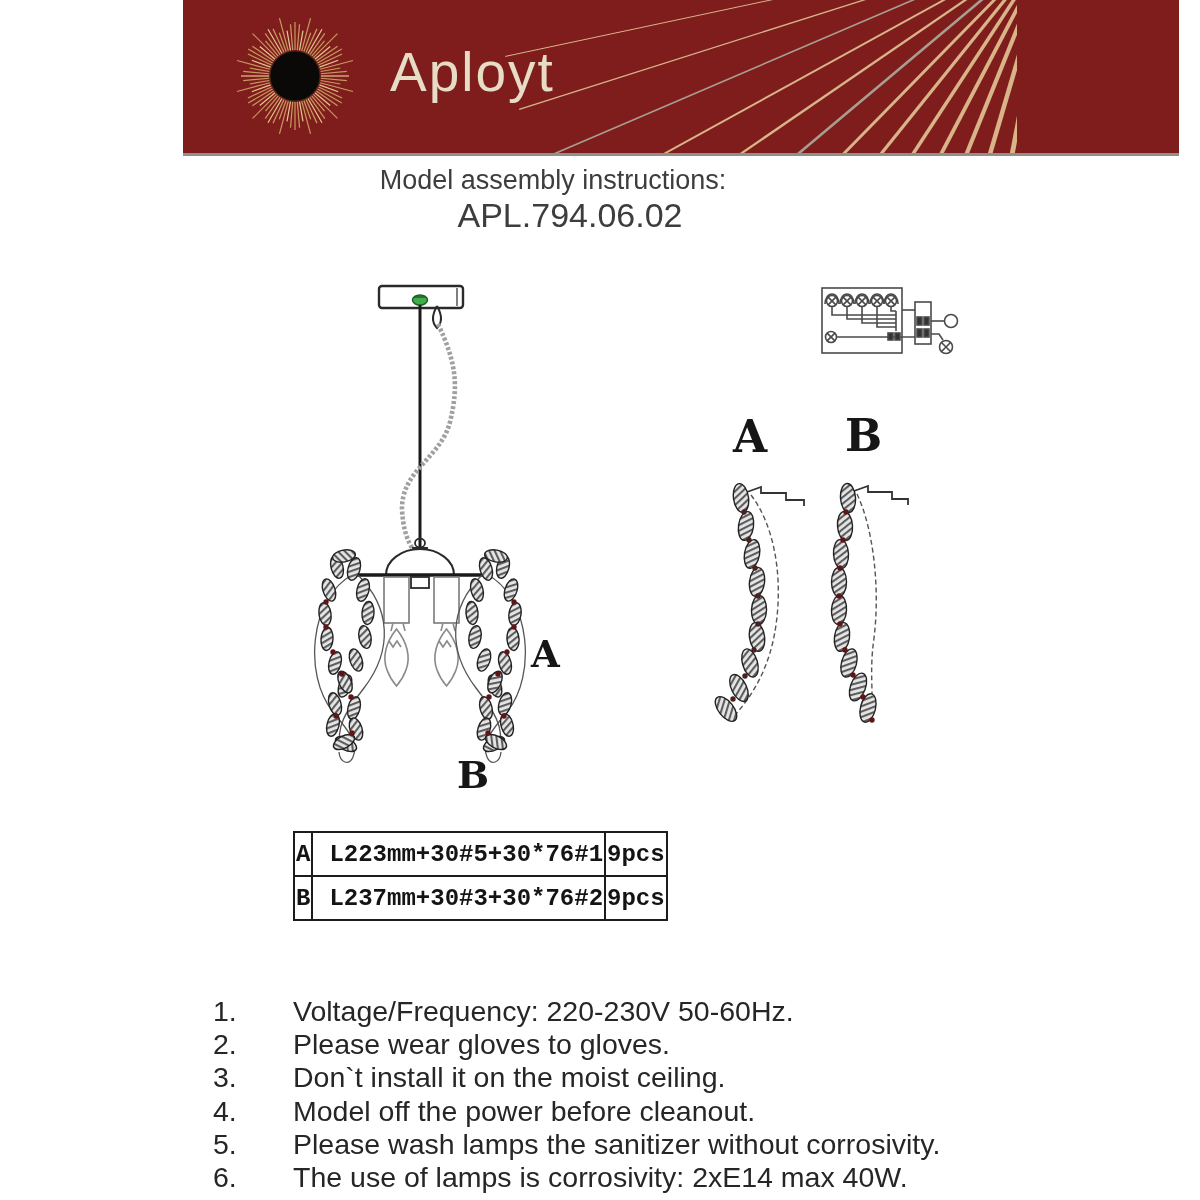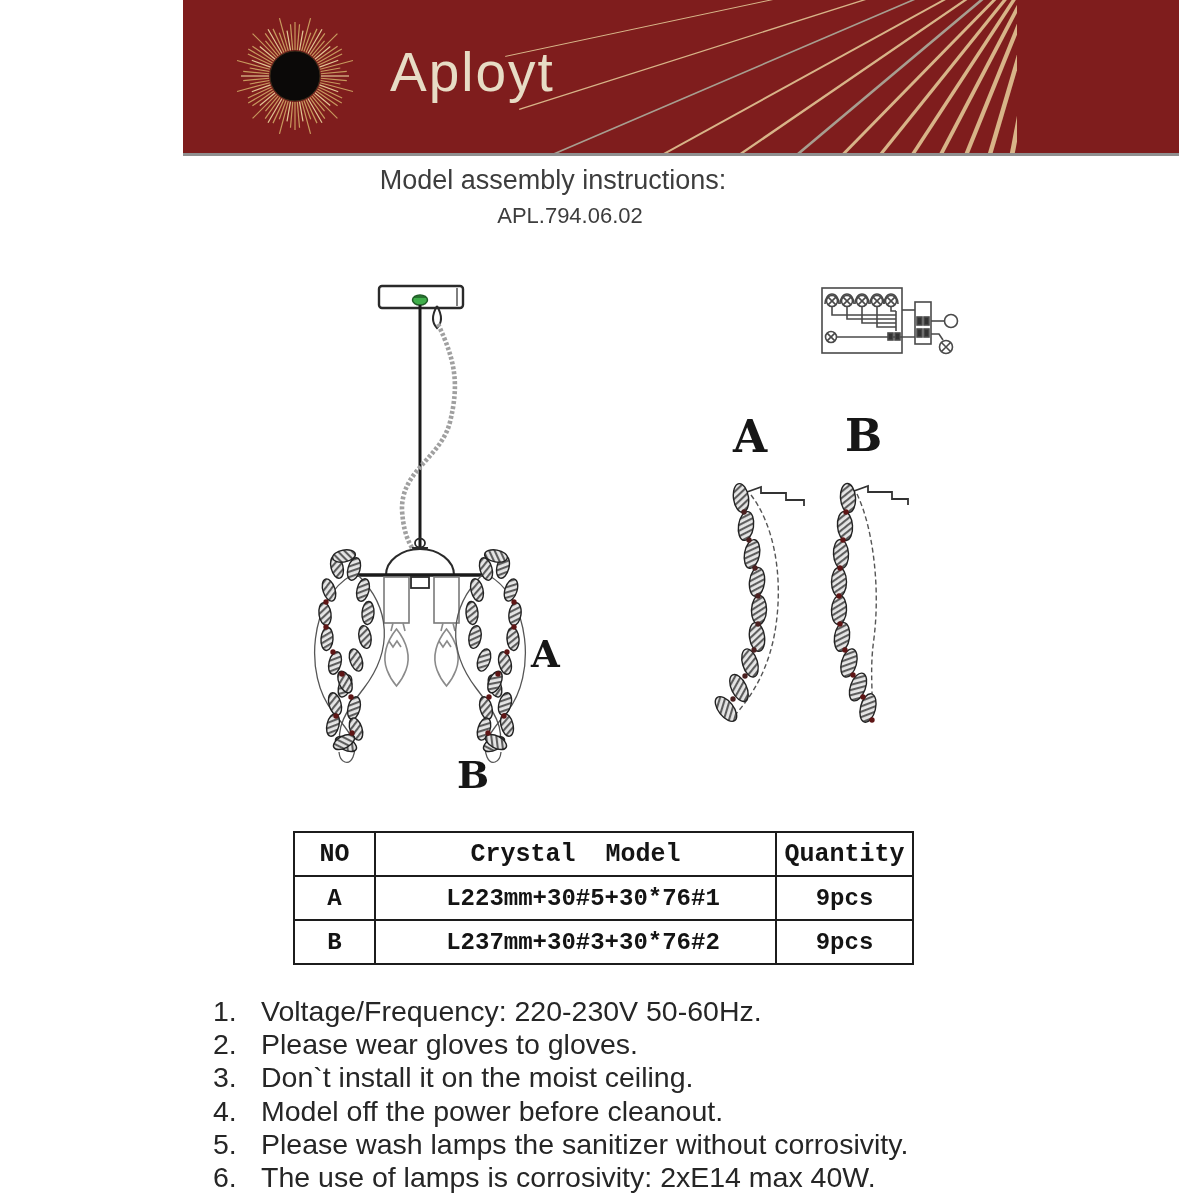--- a/index.html
+++ b/index.html
@@ -9,21 +9,21 @@
   
   .banner{position:absolute;left:183px;top:0;width:996px;height:153px;background:#7f1d1d;
           overflow:hidden;border-bottom:3px solid #8f8f8f;}
   .banner svg{position:absolute;left:0;top:0;}
   .brand{position:absolute;left:207px;top:40px;font-size:55px;font-weight:400;
          letter-spacing:2px;color:#e7dcc5;font-family:"Liberation Sans",sans-serif;}
 
   
   .titleblock{position:absolute;left:0;top:163px;width:1026px;text-align:center;color:#3d3d3d;margin-left:40px;}
   .titleblock .t1{font-size:27px;line-height:35px;}
-  .titleblock .t2{font-size:22px;line-height:35px;padding-left:34px;}
+  .titleblock .t2{font-size:34px;line-height:35px;padding-left:34px;}
 
   
   .diagram-svg{position:absolute;left:0;top:0;}
   .ab{position:absolute;font-family:"DejaVu Serif","Liberation Serif",serif;font-weight:bold;color:#161616;}
   .ab.lamp-a{left:531px;top:632px;font-size:37px;}
   .ab.lamp-b{left:457px;top:752px;font-size:38px;}
   .ab.piece-a{left:733px;top:411px;font-size:44px;}
   .ab.piece-b{left:845px;top:410px;font-size:44px;}
 
   
@@ -34,21 +34,21 @@
   .crystal-table td{font-size:24px;height:40px;text-align:center;}
   .col-no{width:77px;}
   .col-model{width:397px;}
   .col-qty{width:133px;}
   .cell-model{text-align:left;padding-left:16px;}
 
   
   .instructions{position:absolute;left:213px;top:995px;width:830px;color:#262626;}
   .instr-row{display:flex;font-size:28.5px;line-height:33.2px;}
   .instr-num{width:48px;flex:0 0 48px;}
-  .instr-text{flex:1;}
+  .instr-text{flex:1;margin-left:32px;}
 </style>
 </head>
 <body>
 
 <div class="page">
 
   <div class="banner">
     <svg width="834" height="153" viewBox="0 0 834 153">
       <g id="burst">
           <line x1="138" y1="76" x2="166" y2="76" stroke="#e3c794" stroke-width="1.2"></line>
@@ -365,25 +365,20 @@
     </g>
   </svg>
 
   <div class="ab lamp-a">A</div>
   <div class="ab lamp-b">B</div>
   <div class="ab piece-a">A</div>
   <div class="ab piece-b">B</div>
 
   <table class="crystal-table">
     <tbody>
-        <tr>
-      <th class="col-no">NO</th>
-      <th class="col-model">Crystal  Model</th>
-      <th class="col-qty">Quantity</th>
-    </tr>
     <tr>
       <td>A</td>
       <td class="cell-model">L223mm+30#5+30*76#1</td>
       <td>9pcs</td>
     </tr>
     <tr>
       <td>B</td>
       <td class="cell-model">L237mm+30#3+30*76#2</td>
       <td>9pcs</td>
     </tr>

